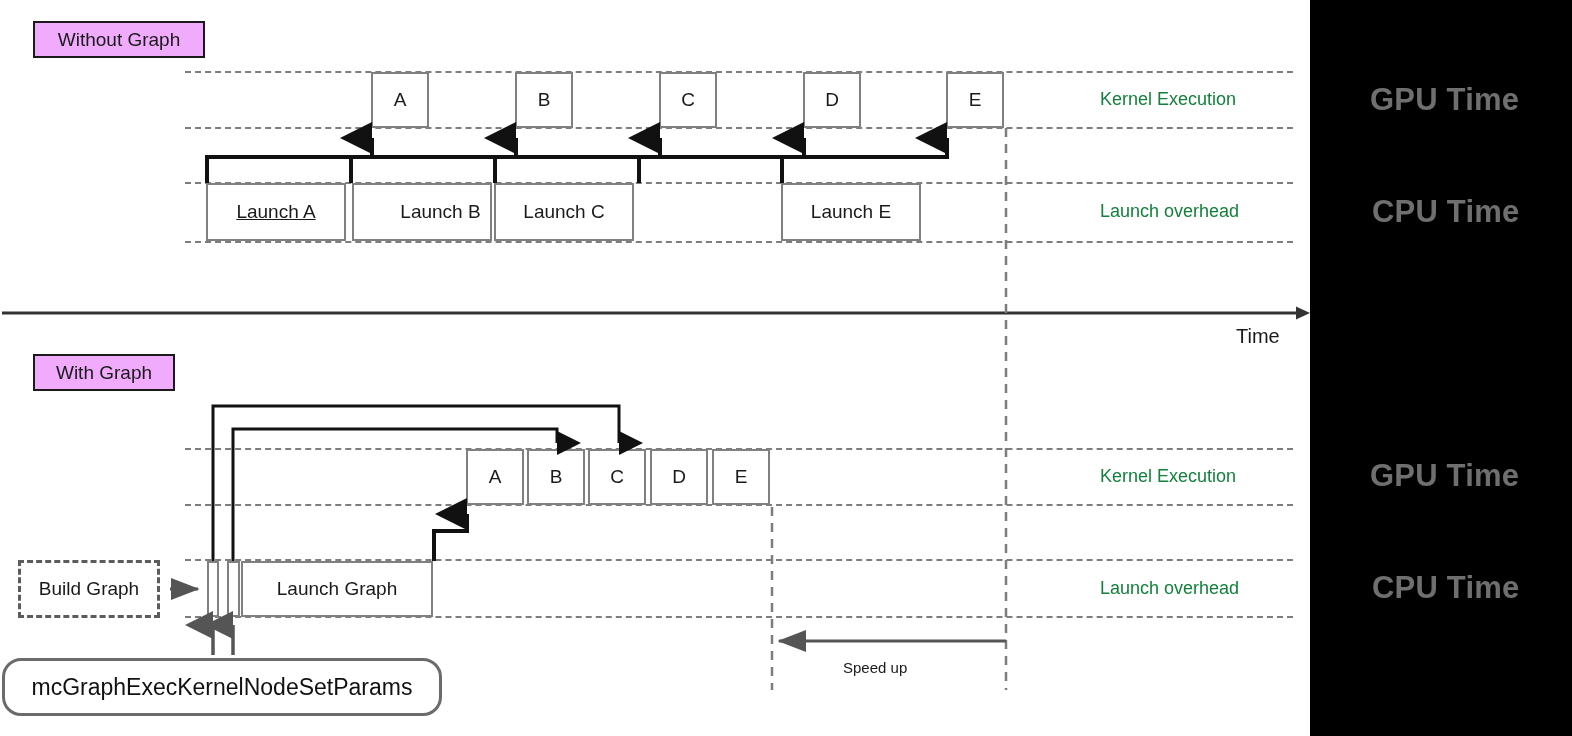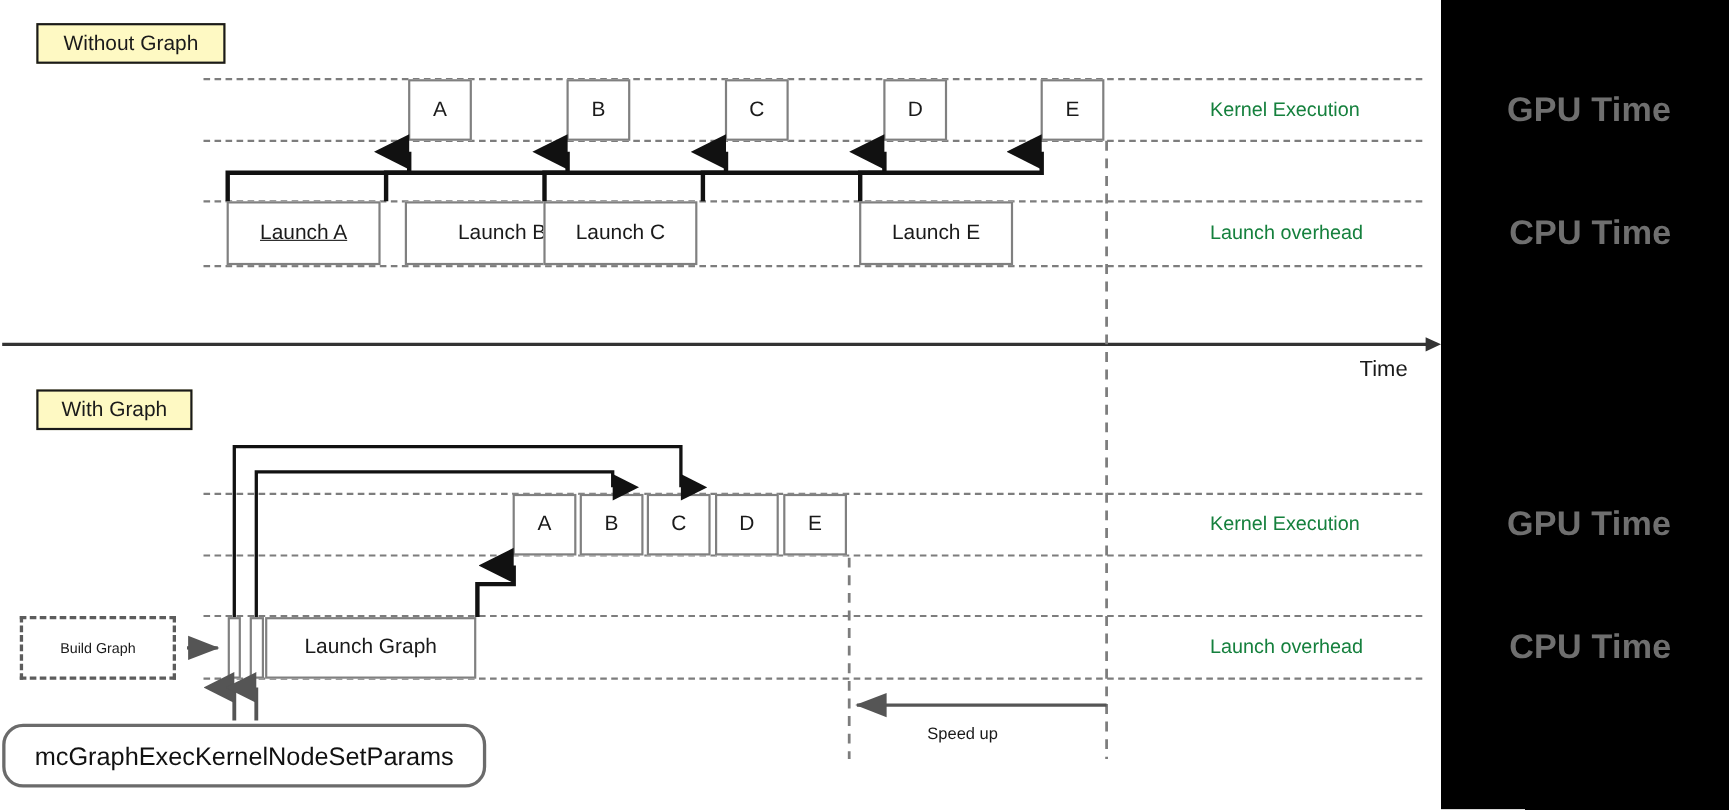--- a/index.html
+++ b/index.html
@@ -6,27 +6,27 @@
   body{font-family:"Liberation Sans","DejaVu Sans",sans-serif;}
   #stage{position:relative;width:1572px;height:736px;background:#ffffff;overflow:hidden;}
 
   .blackpanel{position:absolute;background:#000000;}
   .panel-label{position:absolute;color:#6f6f6f;font-weight:bold;font-size:31px;letter-spacing:0.2px;white-space:nowrap;}
 
   .lane-label{position:absolute;color:#15803d;font-size:18px;white-space:nowrap;}
 
   .dashline{position:absolute;height:0;border-top:2.5px dashed #7d7d7d;}
 
-  .tagbox{position:absolute;border:2.5px solid #1a1a1a;background:#fef9c3;
+  .tagbox{position:absolute;border:2.5px solid #1a1a1a;background:#f0abfc;
           display:flex;align-items:center;justify-content:center;
           font-size:19px;color:#1a1a1a;box-sizing:border-box;}
 
   .dashbox{position:absolute;border:3px dashed #5c5c5c;background:#fff;
            display:flex;align-items:center;justify-content:center;
-           font-size:13px;color:#1a1a1a;box-sizing:border-box;}
+           font-size:19px;color:#1a1a1a;box-sizing:border-box;}
 
   .gbox{position:absolute;border:2.5px solid #808080;background:#fff;
         display:flex;align-items:center;justify-content:center;
         font-size:19px;color:#1a1a1a;box-sizing:border-box;}
 
   .kbox{position:absolute;border:2.5px solid #808080;background:#fff;
         display:flex;align-items:center;justify-content:center;
         font-size:19px;color:#1a1a1a;box-sizing:border-box;}
 
   .apibox{position:absolute;border:3px solid #6b6b6b;background:#fff;
@@ -58,21 +58,21 @@
   <div class="lane-label" style="left:1100px;top:89px;">Kernel Execution</div>
   <div class="lane-label" style="left:1100px;top:201px;">Launch overhead</div>
 
   <div class="kbox" style="left:371px;top:72px;width:58px;height:56px;">A</div>
   <div class="kbox" style="left:515px;top:72px;width:58px;height:56px;">B</div>
   <div class="kbox" style="left:659px;top:72px;width:58px;height:56px;">C</div>
   <div class="kbox" style="left:803px;top:72px;width:58px;height:56px;">D</div>
   <div class="kbox" style="left:946px;top:72px;width:58px;height:56px;">E</div>
 
   <div class="gbox" style="left:206px;top:183px;width:140px;height:58px;text-decoration:underline;">Launch A</div>
-  <div class="gbox" style="left:368px;top:183px;width:140px;height:58px;padding-left:37px;">Launch B</div>
+  <div class="gbox" style="left:352px;top:183px;width:140px;height:58px;padding-left:37px;">Launch B</div>
   <div class="gbox" style="left:494px;top:183px;width:140px;height:58px;">Launch C</div>
   <div class="gbox" style="left:781px;top:183px;width:140px;height:58px;">Launch E</div>
 
   <div class="tagbox" style="left:33px;top:354px;width:142px;height:37px;">With Graph</div>
 
   <div class="dashline" style="left:185px;top:448px;width:1108px;"></div>
   <div class="dashline" style="left:185px;top:504px;width:1108px;"></div>
   <div class="dashline" style="left:185px;top:559px;width:1108px;"></div>
   <div class="dashline" style="left:185px;top:616px;width:1108px;"></div>
 

